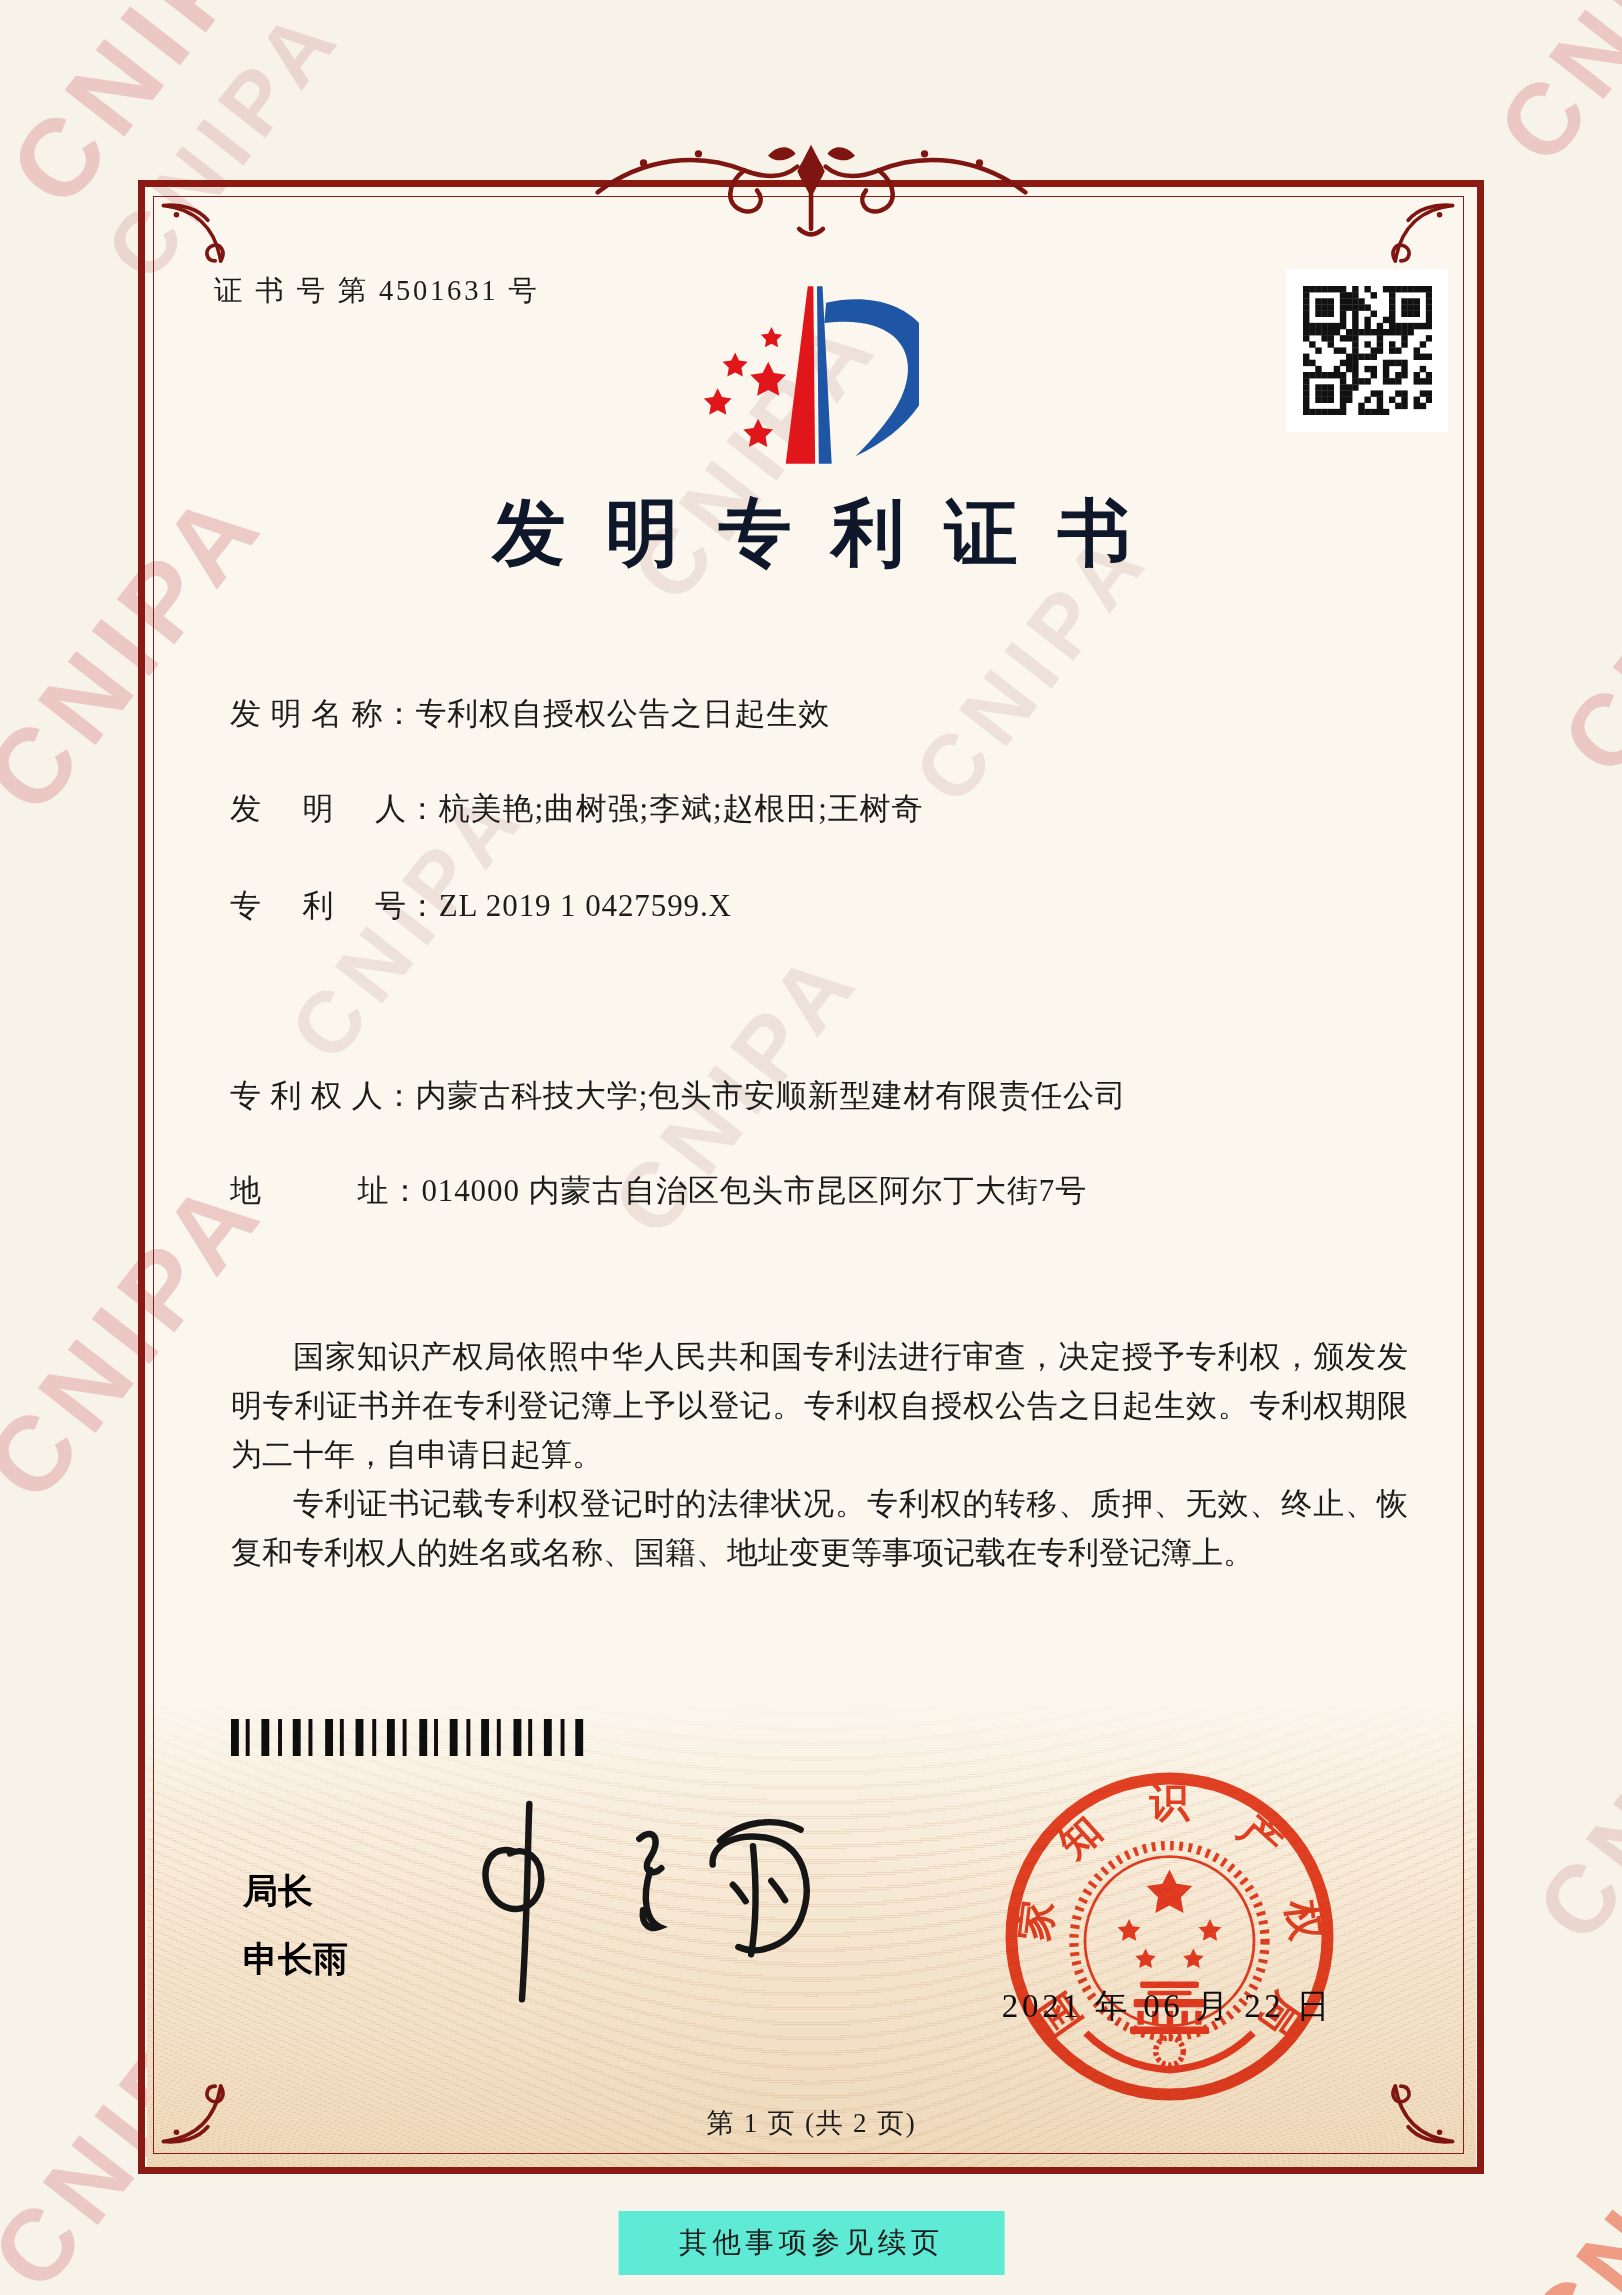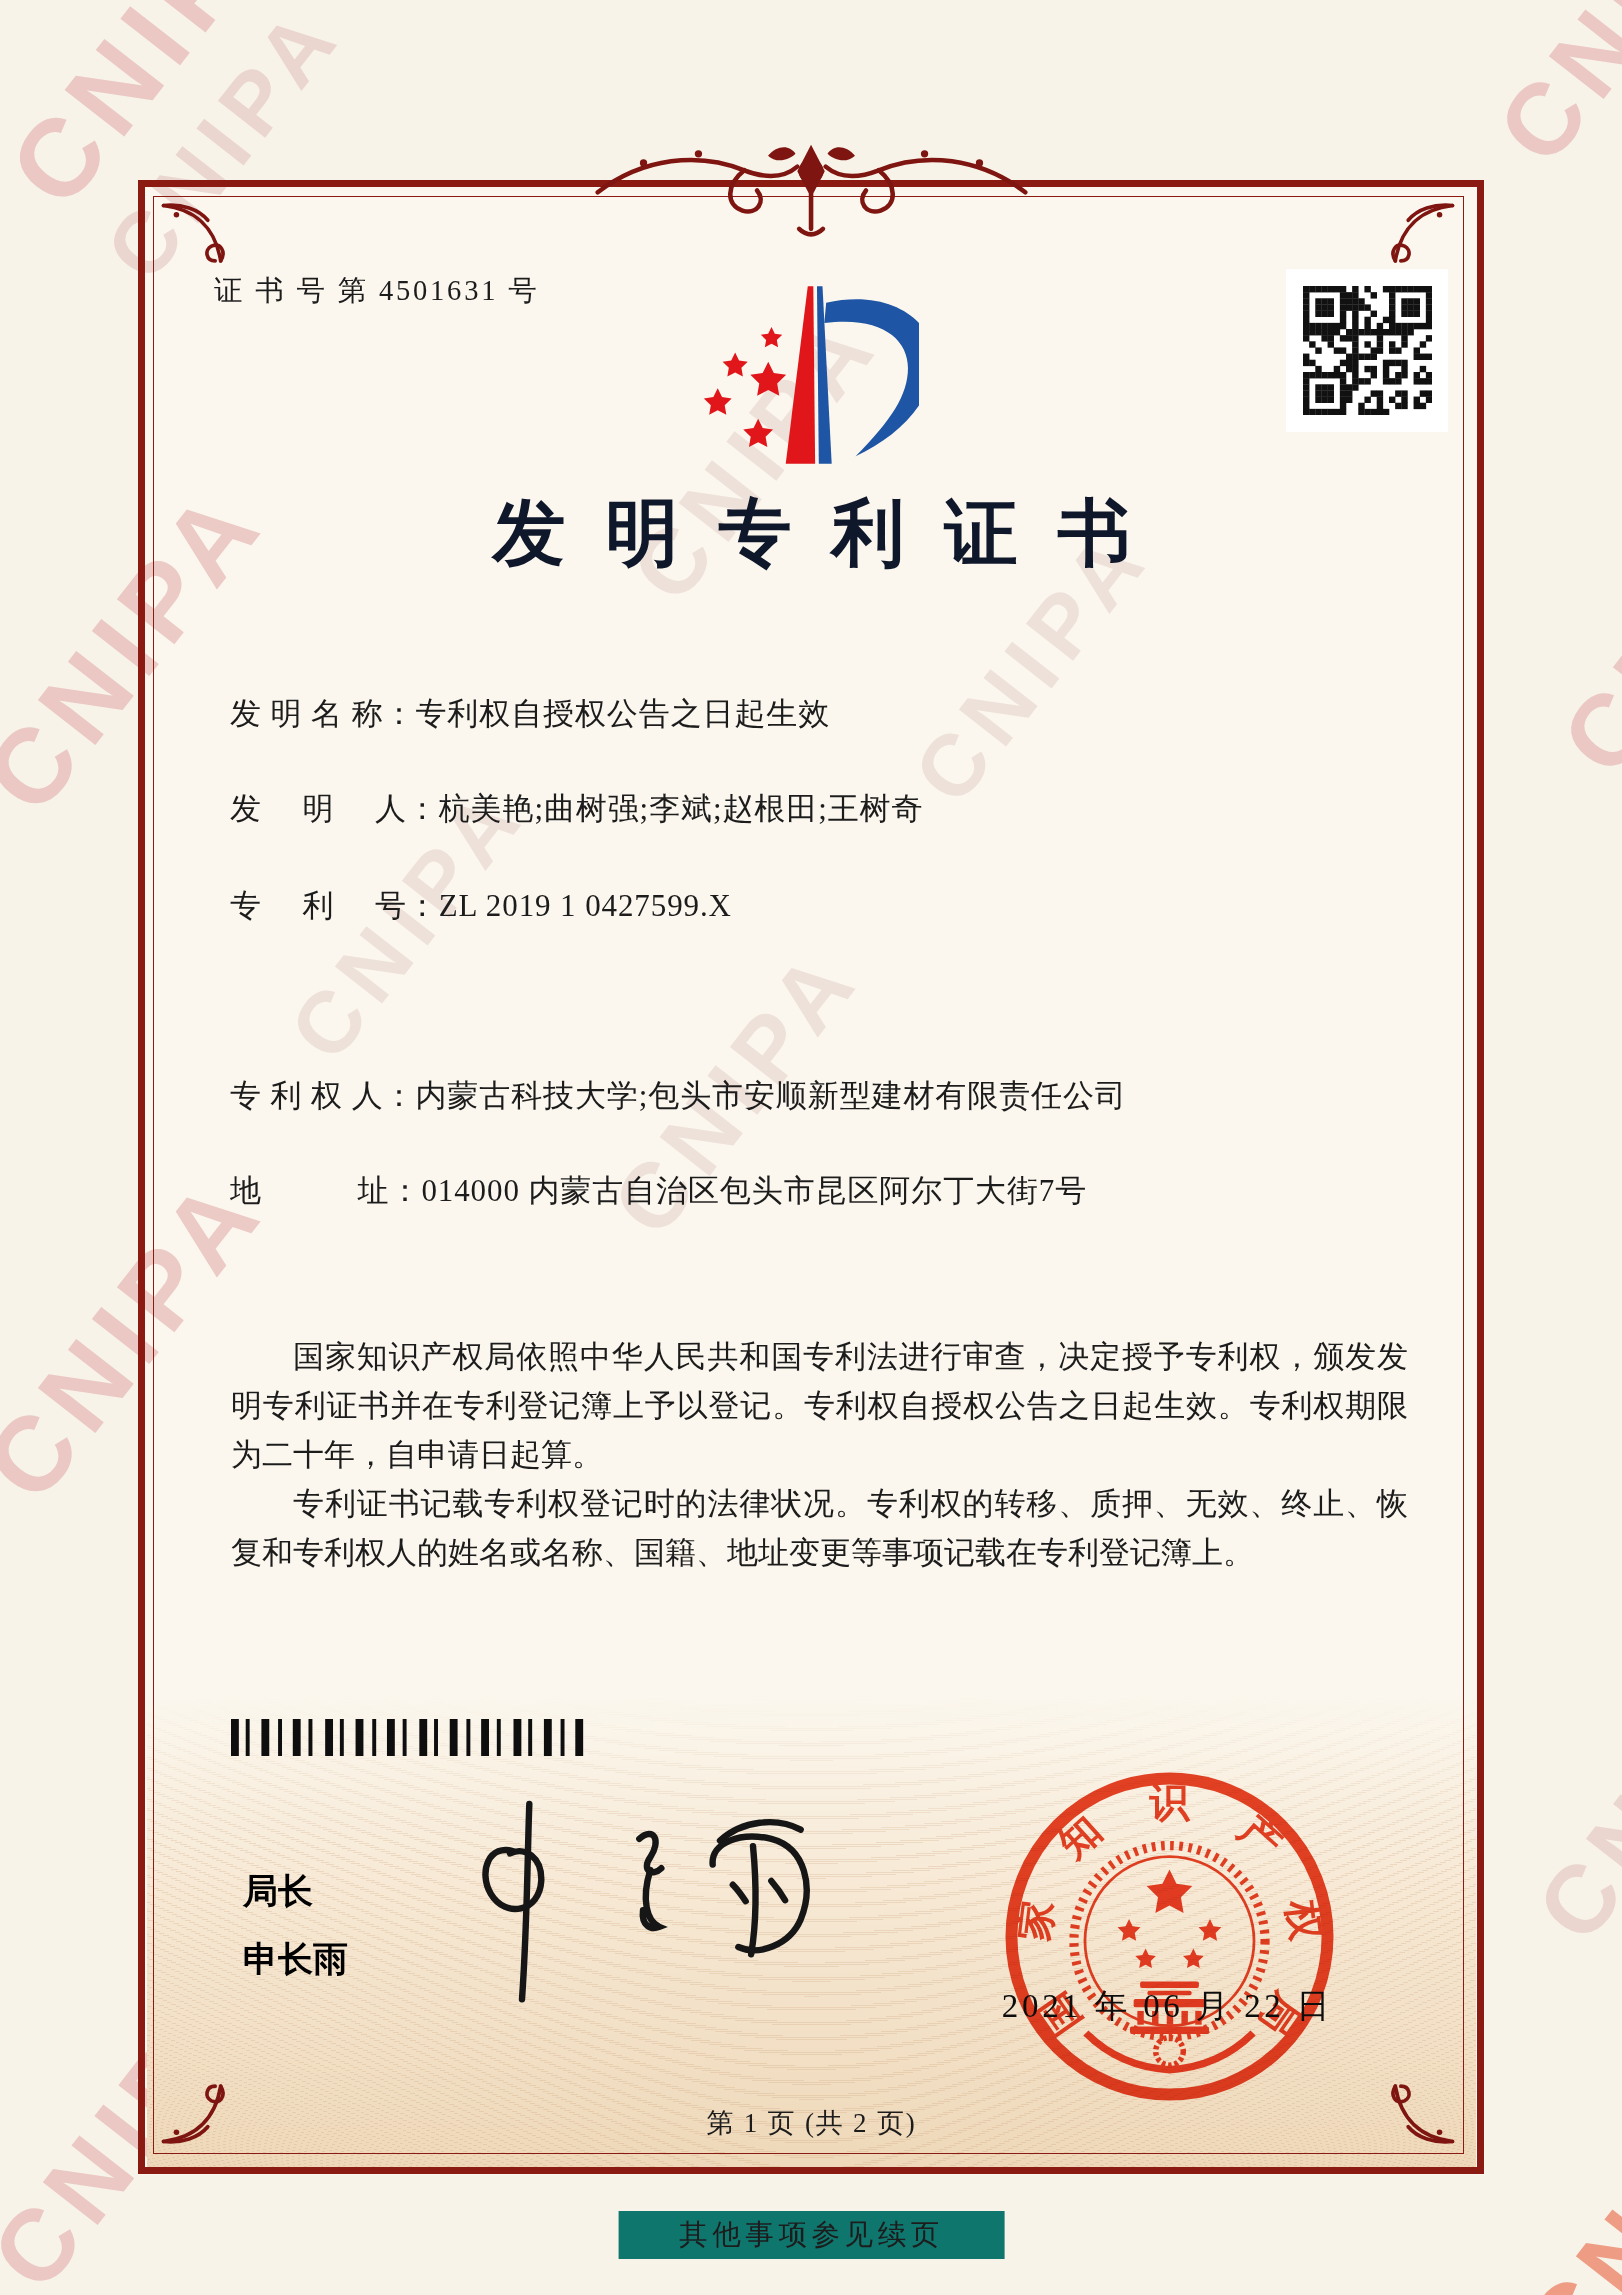--- a/index.html
+++ b/index.html
@@ -55,21 +55,21 @@
 
   .seal{position:absolute;left:994px;top:1761px;width:351px;height:351px;mix-blend-mode:multiply;opacity:0.96;}
   .seal-char{position:absolute;left:50%;top:50%;font-size:40px;font-weight:700;color:#e63c1e;
       transform:translate(-50%,-50%) rotate(var(--a)) translateY(-135px);}
   .seal-date{position:absolute;left:970px;top:1984px;width:395px;text-align:center;white-space:nowrap;
       font-size:33px;letter-spacing:3.7px;color:#0d0d0d;z-index:6;}
 
   .page-info{position:absolute;left:138px;width:1347px;top:2105px;text-align:center;font-size:27px;letter-spacing:1.8px;}
 
   .continuation{position:absolute;left:50%;top:2211px;transform:translateX(-50%);
-      background:#0f766e;padding:5px 61px;font-size:28.5px;letter-spacing:4.6px;white-space:nowrap;text-align:right;}
+      background:#5eead4;padding:13px 61px;font-size:28.5px;letter-spacing:4.6px;white-space:nowrap;text-align:right;}
 </style>
 </head>
 <body>
 
 <div class="page">
 
   <div class="sheet"></div>
 
   <span class="wm wm-a" style="left:-41px;top:-27.5px;font-size:110px">CNIPA</span>
   <span class="wm wm-b" style="left:64px;top:92px;font-size:87px">CNIPA</span>

